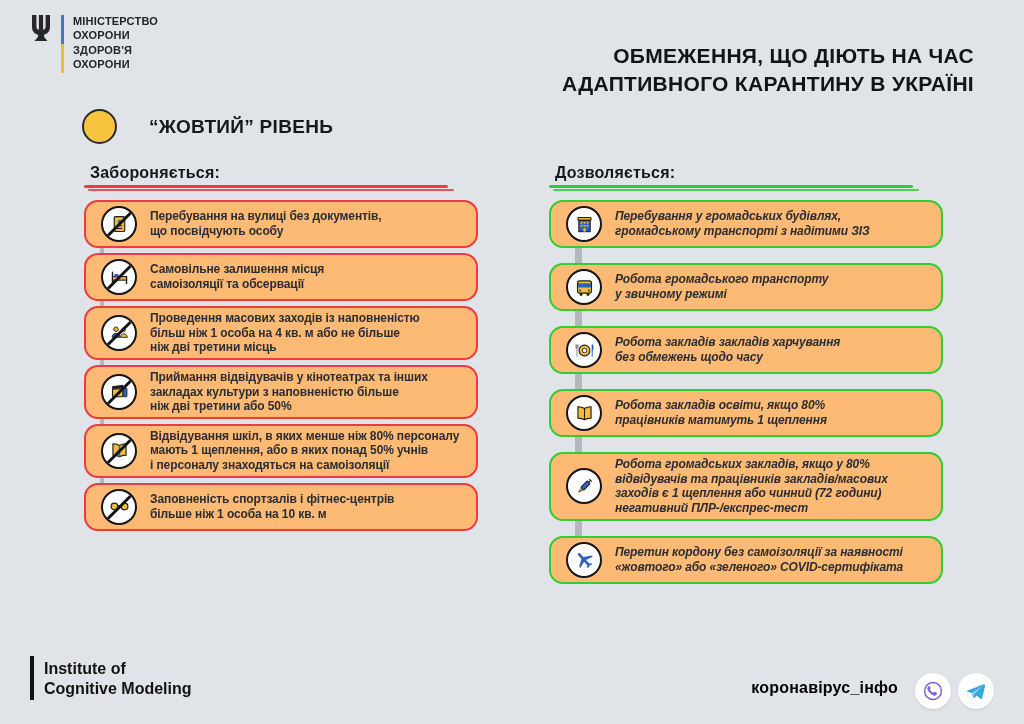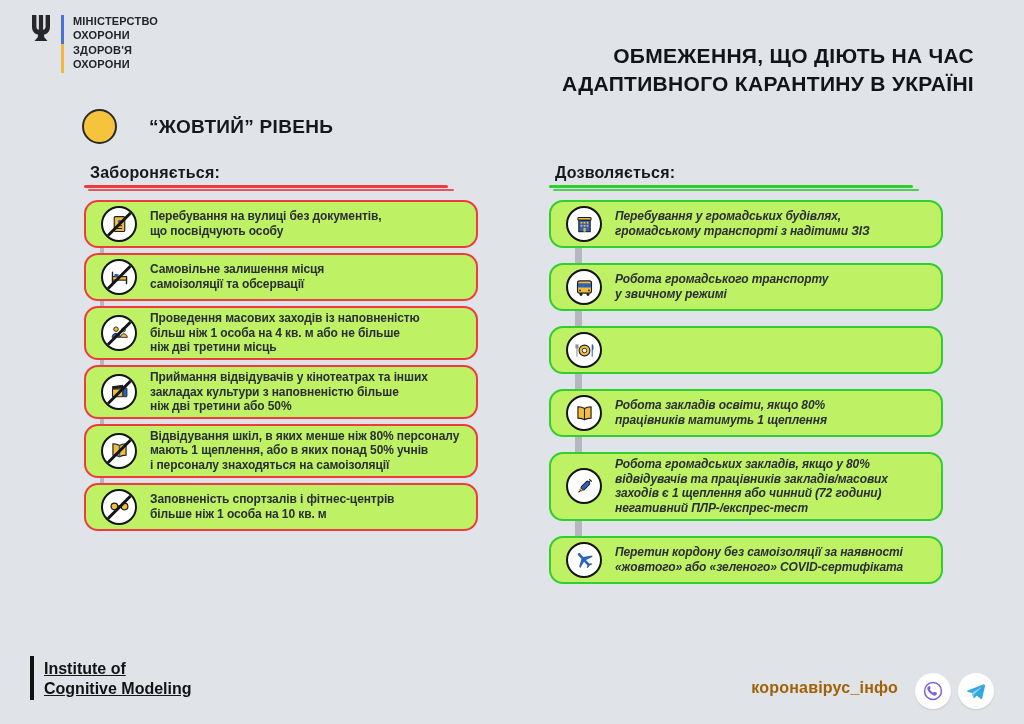--- a/index.html
+++ b/index.html
@@ -33,36 +33,36 @@
   .ul .l1{left:0;right:0;top:0;height:3px;}
   .ul .l2{left:4px;right:-6px;top:4px;height:2px;opacity:.85;}
   .ul.red i{background:#ee3a41;}
   .ul.green i{background:#31cd31;}
   .boxes{position:relative;display:flex;flex-direction:column;}
   .gapL{gap:5px;}
   .gapR{gap:15px;}
   .connector{position:absolute;top:24px;bottom:24px;background:#b4b8be;z-index:0;}
   .cL{left:16px;width:4px;}
   .cR{left:26px;width:7px;}
-  .box{position:relative;z-index:1;background:#bef264;border-radius:14px;
+  .box{position:relative;z-index:1;background:#fdba74;border-radius:14px;
     padding:3px 12px;display:flex;align-items:center;gap:13px;box-sizing:border-box;min-height:48px;}
   .box.red{border:2.3px solid #ee3a41;}
   .box.green{border:2.3px solid #31cd31;font-style:italic;}
   .icn{flex:0 0 auto;width:36px;height:36px;margin-left:3px;border:2.2px solid #141519;border-radius:50%;
     background:#fff;display:flex;align-items:center;justify-content:center;position:relative;
     overflow:hidden;box-sizing:border-box;}
   .icn svg{width:21px;height:21px;display:block;}
   .icn.no::after{content:"";position:absolute;left:50%;top:-3px;bottom:-3px;width:2.6px;margin-left:-1.3px;
     background:#141519;transform:rotate(45deg);border-radius:2px;}
   .txt{font-size:12px;font-weight:bold;line-height:1.22;color:#2b2d34;white-space:pre-line;letter-spacing:-.1px;}
   
-  .brand{position:absolute;left:30px;top:656px;display:flex;gap:10px;text-decoration:underline;}
+  .brand{position:absolute;left:30px;top:656px;display:flex;gap:10px;}
   .brand-bar{width:4px;height:44px;background:#121212;}
   .brand-text{font-size:16px;font-weight:800;line-height:1.22;color:#121212;white-space:pre-line;padding-top:3px;}
-  .channel{position:absolute;top:679px;right:126px;font-size:16px;font-weight:800;color:#a16207;letter-spacing:.2px;}
+  .channel{position:absolute;top:679px;right:126px;font-size:16px;font-weight:800;color:#000000;letter-spacing:.2px;}
   .socials{position:absolute;top:673px;right:30px;display:flex;gap:7px;}
   .soc{width:36px;height:36px;border-radius:50%;background:#fff;display:flex;align-items:center;justify-content:center;
     box-shadow:0 1px 2px rgba(0,0,0,.12);cursor:pointer;}
   .soc svg{width:22px;height:22px;display:block;}
 </style>
 </head>
 <body>
 
 <div class="ministry">
   <svg width="22" height="30" viewBox="0 0 22 30">
@@ -218,20 +218,22 @@
 
     <div class="box green">
       <span class="icn">
         <svg viewBox="0 0 24 24">
             <circle cx="12" cy="12" r="6.2" fill="#f3bd3a" stroke="#1d1e20" stroke-width="1.3"></circle>
             <circle cx="12" cy="12" r="2.6" fill="#fff" stroke="#1d1e20" stroke-width="1"></circle>
             <path d="M3.4 5.5v13M2.2 5.5v3.6M4.6 5.5v3.6" stroke="#8a8f96" stroke-width="1.2" stroke-linecap="round" fill="none"></path>
             <path d="M20.8 5.5v13M20.8 5.5c1.4 1.6 1.4 4.6 0 6" stroke="#2d62bd" stroke-width="1.2" stroke-linecap="round" fill="none"></path>
           </svg>
       </span>
+      <span class="txt">Робота закладів закладів харчування
+без обмежень щодо часу</span>
     </div>
 
     <div class="box green">
       <span class="icn">
         <svg viewBox="0 0 24 24">
             <path d="M12 6.2C10.2 4.9 7.6 4.3 4.5 4.3v13c3.1 0 5.7.6 7.5 1.9 1.8-1.3 4.4-1.9 7.5-1.9v-13c-3.1 0-5.7.6-7.5 1.9z" fill="#f3bd3a" stroke="#1d1e20" stroke-width="1.3"></path>
             <path d="M12 6.2v13" stroke="#1d1e20" stroke-width="1.2"></path>
           </svg>
       </span>
       <span class="txt">Робота закладів освіти, якщо 80%

